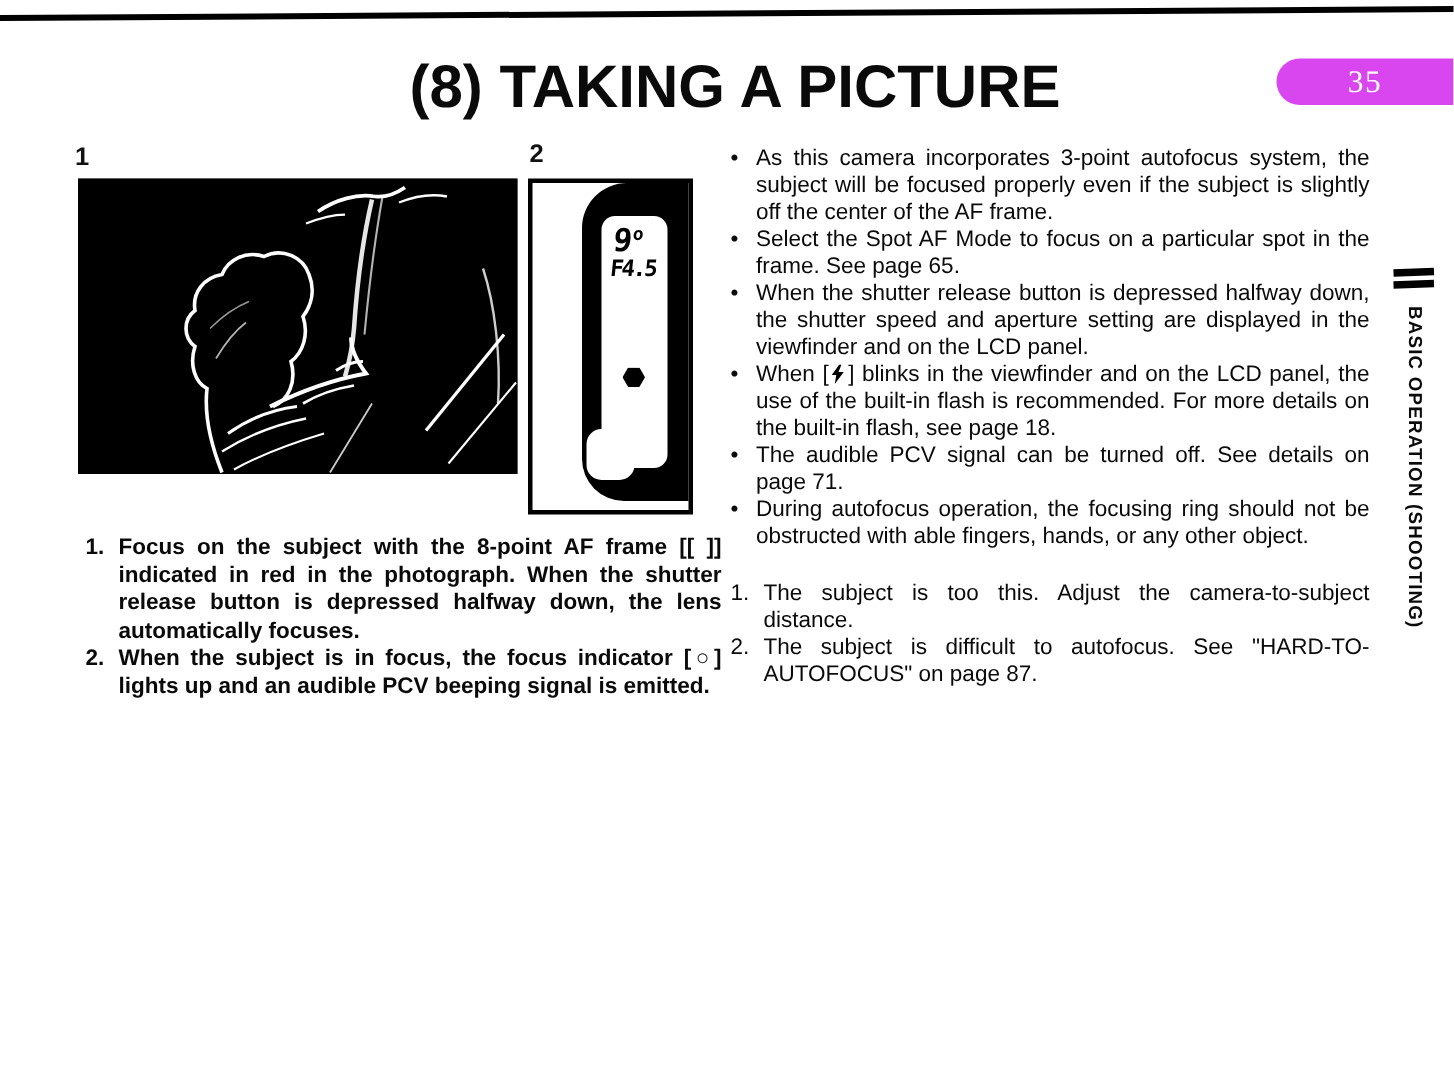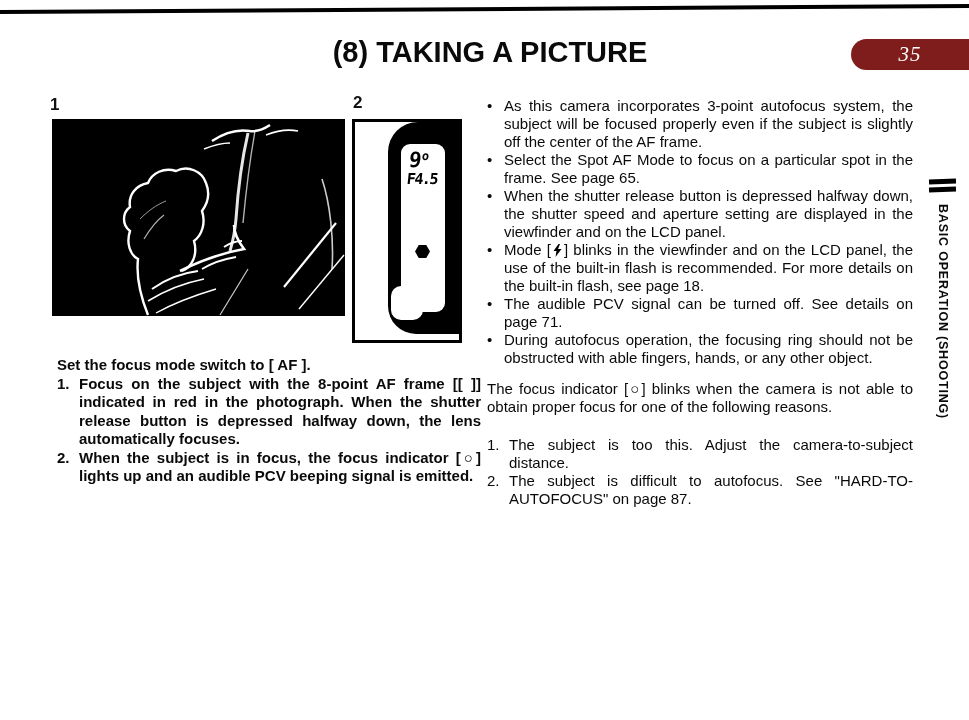--- a/index.html
+++ b/index.html
@@ -8,27 +8,27 @@
     background:#ffffff;color:#111;
     font-family:"Liberation Sans","DejaVu Sans",sans-serif;
     -webkit-font-smoothing:antialiased;
   }
   .top-rule{
     position:absolute;top:7px;left:-10px;width:1000px;height:4px;
     background:#000;transform:rotate(-0.35deg);
   }
   .page-title{
     position:absolute;top:36px;left:60px;width:860px;
-    text-align:center;font-size:29px;font-weight:bold;
+    text-align:center;font-size:40px;font-weight:bold;
     letter-spacing:0px;color:#0a0a0a;
   }
   .page-badge{
     position:absolute;top:39px;right:0;width:118px;height:31px;
-    background:#7f1d1d;border-radius:16px 0 0 16px;
-    display:flex;align-items:center;justify-content:center;font-style:italic;
+    background:#d946ef;border-radius:16px 0 0 16px;
+    display:flex;align-items:center;justify-content:center;
   }
   .page-badge span{
     color:#fff;font-family:"Liberation Serif","DejaVu Serif",serif;
     font-size:21px;letter-spacing:1px;
   }
   .fig-label{position:absolute;font-size:17px;font-weight:bold;}
   .photo-frame{
     position:absolute;left:52px;top:119px;width:293px;height:197px;
     background:#000;
   }
@@ -133,21 +133,20 @@
       <div class="lcd-readout">
         <span class="lcd-big">9</span><span class="lcd-small">o</span><br>
         <span class="lcd-line2">F4.5</span>
       </div>
       <div class="lcd-dot"></div>
     </div>
   </div>
 </div>
 
 <div class="left-col">
-  <div>Set the focus mode switch to [ AF ].</div>
   <div class="li-row">
     <span class="li-num">1.</span>
     <span class="li-text">Focus on the subject with the 8-point AF frame [[  ]] indicated in red in the photograph. When the shutter release button is depressed halfway down, the lens automatically focuses.</span>
   </div>
   <div class="li-row">
     <span class="li-num">2.</span>
     <span class="li-text">When the subject is in focus, the focus indicator [○] lights up and an audible PCV beeping signal is emitted.</span>
   </div>
 </div>
 
@@ -159,34 +158,33 @@
   <div class="li-row">
     <span class="li-marker">•</span>
     <span class="li-text">Select the Spot AF Mode to focus on a particular spot in the frame. See page 65.</span>
   </div>
   <div class="li-row">
     <span class="li-marker">•</span>
     <span class="li-text">When the shutter release button is depressed halfway down, the shutter speed and aperture setting are displayed in the viewfinder and on the LCD panel.</span>
   </div>
   <div class="li-row">
     <span class="li-marker">•</span>
-    <span class="li-text"><span>Mode [</span><svg class="flash-icon-svg" width="9" height="13" viewBox="0 0 9 13">
+    <span class="li-text"><span>When [</span><svg class="flash-icon-svg" width="9" height="13" viewBox="0 0 9 13">
           <path d="M5.5 0 L0.5 7 H3.5 L2.5 13 L8.5 5 H5 L7 0 Z" fill="#000"></path>
         </svg><span>] blinks in the viewfinder and on the LCD panel, the use of the built-in flash is recommended. For more details on the built-in flash, see page 18.</span></span>
   </div>
   <div class="li-row">
     <span class="li-marker">•</span>
     <span class="li-text">The audible PCV signal can be turned off. See details on page 71.</span>
   </div>
   <div class="li-row">
     <span class="li-marker">•</span>
     <span class="li-text">During autofocus operation, the focusing ring should not be obstructed with able fingers, hands, or any other object.</span>
   </div>
 
-  <div class="rc-paragraph">The focus indicator [○] blinks when the camera is not able to obtain proper focus for one of the following reasons.</div>
 
   <div class="rc-numbered">
     <div class="li-row">
       <span class="li-num">1.</span>
       <span class="li-text">The subject is too this. Adjust the camera-to-subject distance.</span>
     </div>
     <div class="li-row">
       <span class="li-num">2.</span>
       <span class="li-text">The subject is difficult to autofocus. See "HARD-TO-AUTOFOCUS" on page 87.</span>
     </div>

